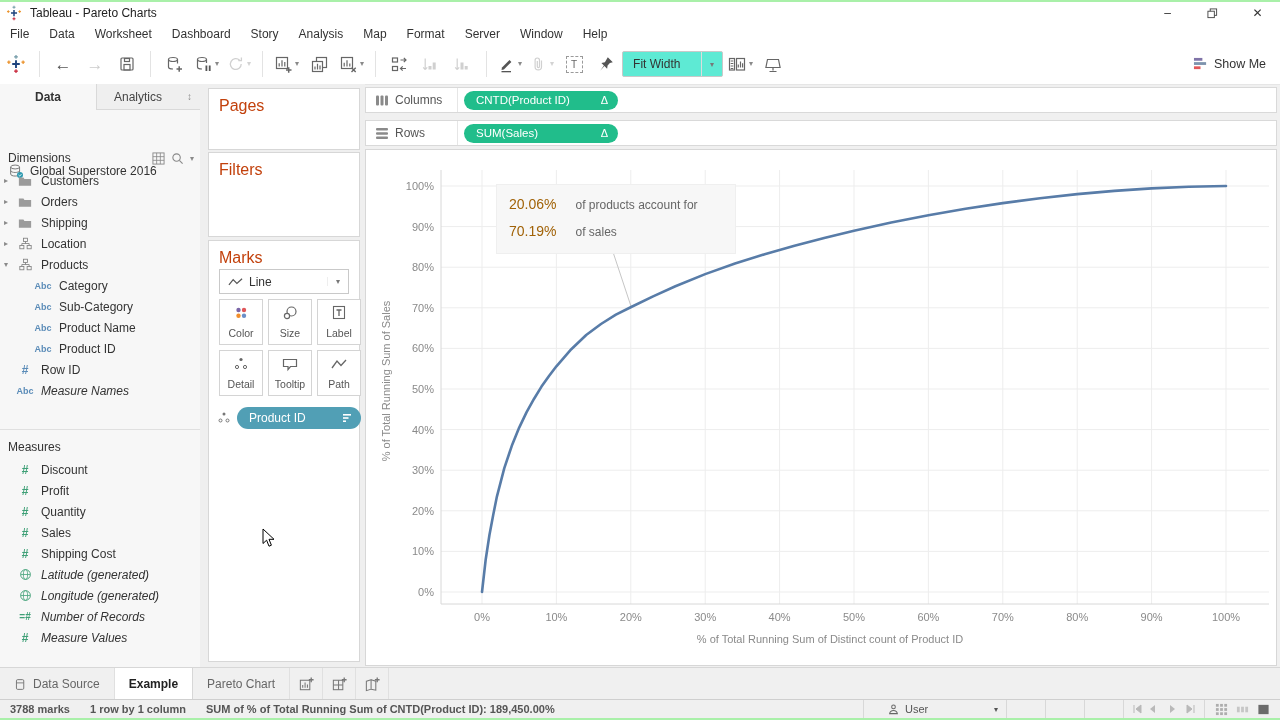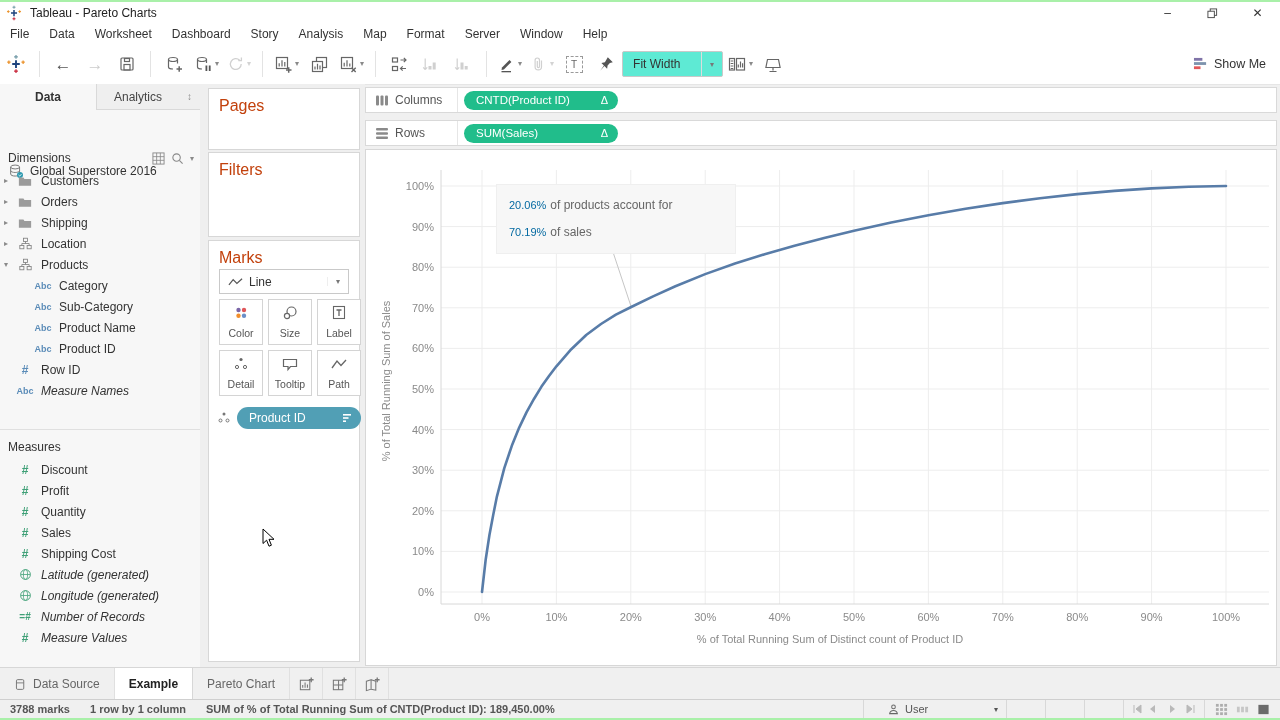--- a/index.html
+++ b/index.html
@@ -105,21 +105,21 @@
   .shelf .shelf-ic{margin:0 6px 0 9px;display:flex;}
   .shelf .shelf-label{font-size:12px;color:#555;width:62px;}
   .shelf .shelf-div{width:1px;height:24px;background:#e6e6e6;margin-right:6px;}
 
   
   .sheet{position:absolute;left:365px;top:149px;right:3px;bottom:54px;background:#fff;
          border:1px solid #d7d7d7;}
   .sheet svg{position:absolute;left:0;top:0;}
   .annotation{position:absolute;left:130px;top:34px;width:216px;background:#f7f7f7;
               border:1px solid #efefef;padding:6px 10px 8px 12px;line-height:25px;z-index:5;}
-  .annotation .big{font-size:11px;color:#0369a1;margin-right:4px;}
+  .annotation .big{font-size:14px;color:#a16207;margin-right:19px;}
   .annotation .small{font-size:12px;color:#666;}
 
   
   .sheet-tabs{position:absolute;left:0;right:0;bottom:20px;height:32px;background:#f0f0f0;
               border-top:1px solid #d7d7d7;display:flex;align-items:stretch;font-size:12px;}
   .stab{display:flex;align-items:center;padding:0 14px;color:#666;border-right:1px solid #e0e0e0;}
   .stab svg{margin-right:6px;}
   .stab.active{background:#fff;color:#222;font-weight:bold;border-right:1px solid #d7d7d7;}
   .stab-btn{width:32px;display:flex;align-items:center;justify-content:center;border-right:1px solid #e0e0e0;}
 

